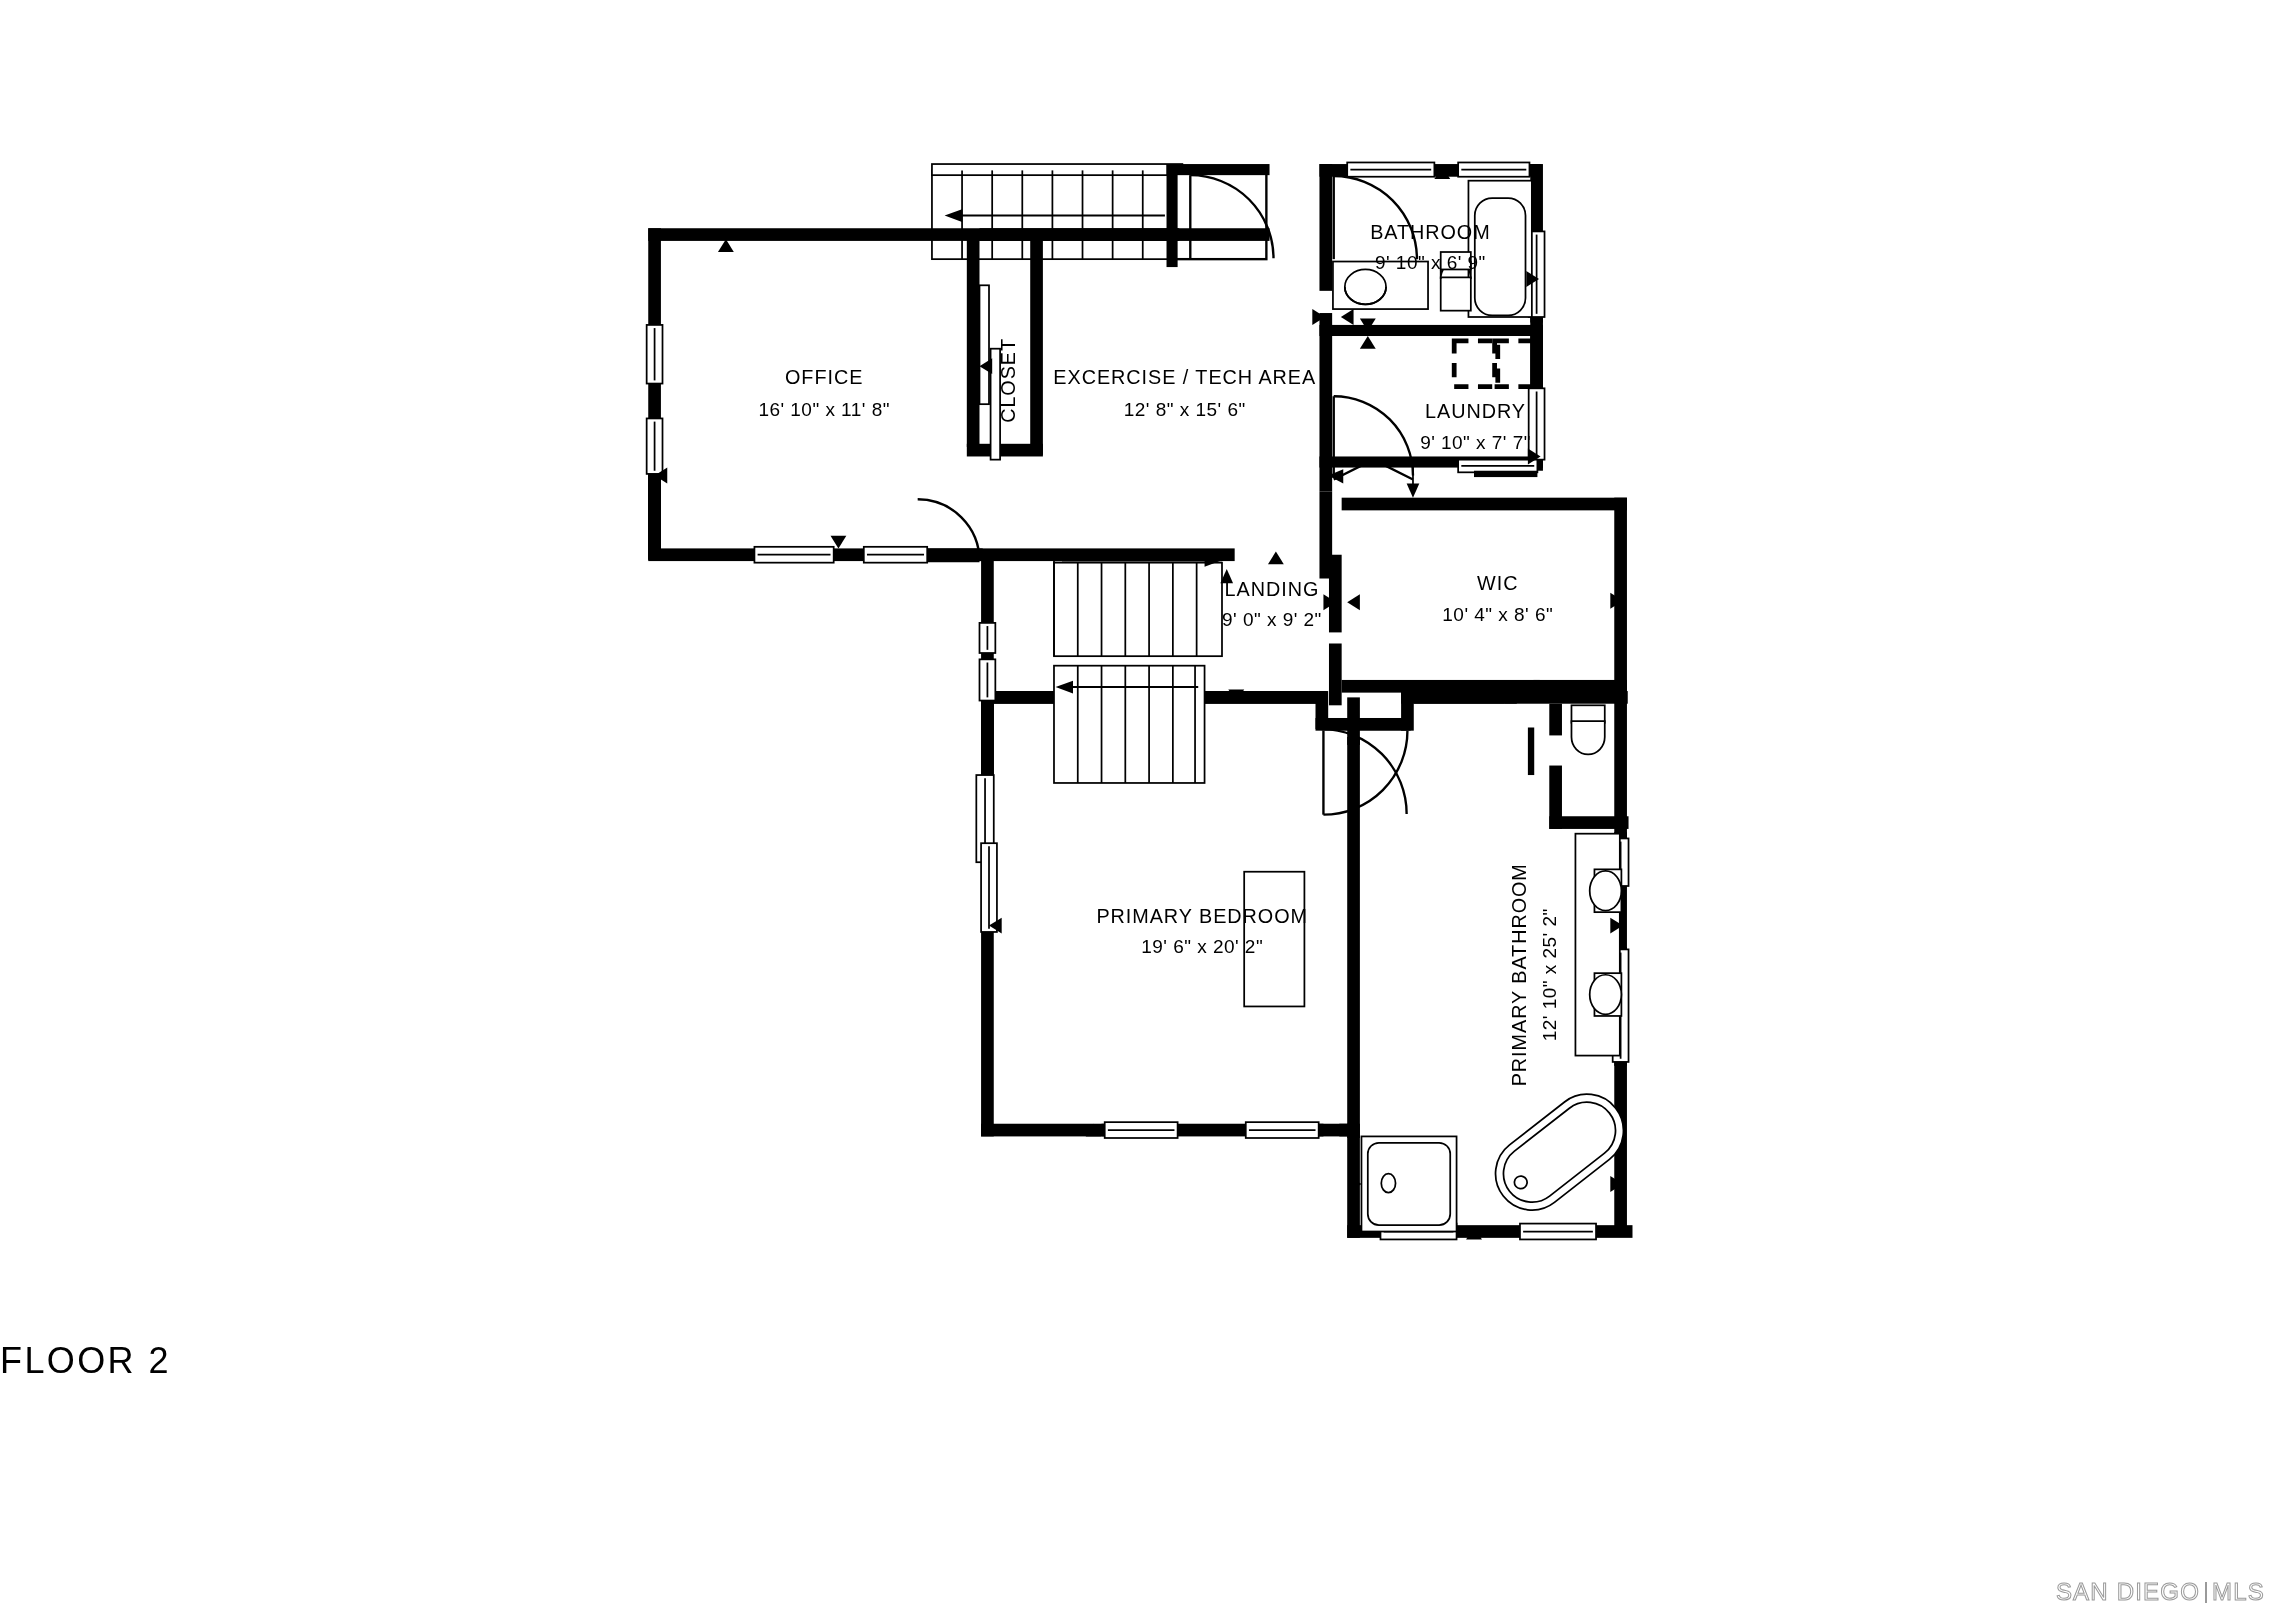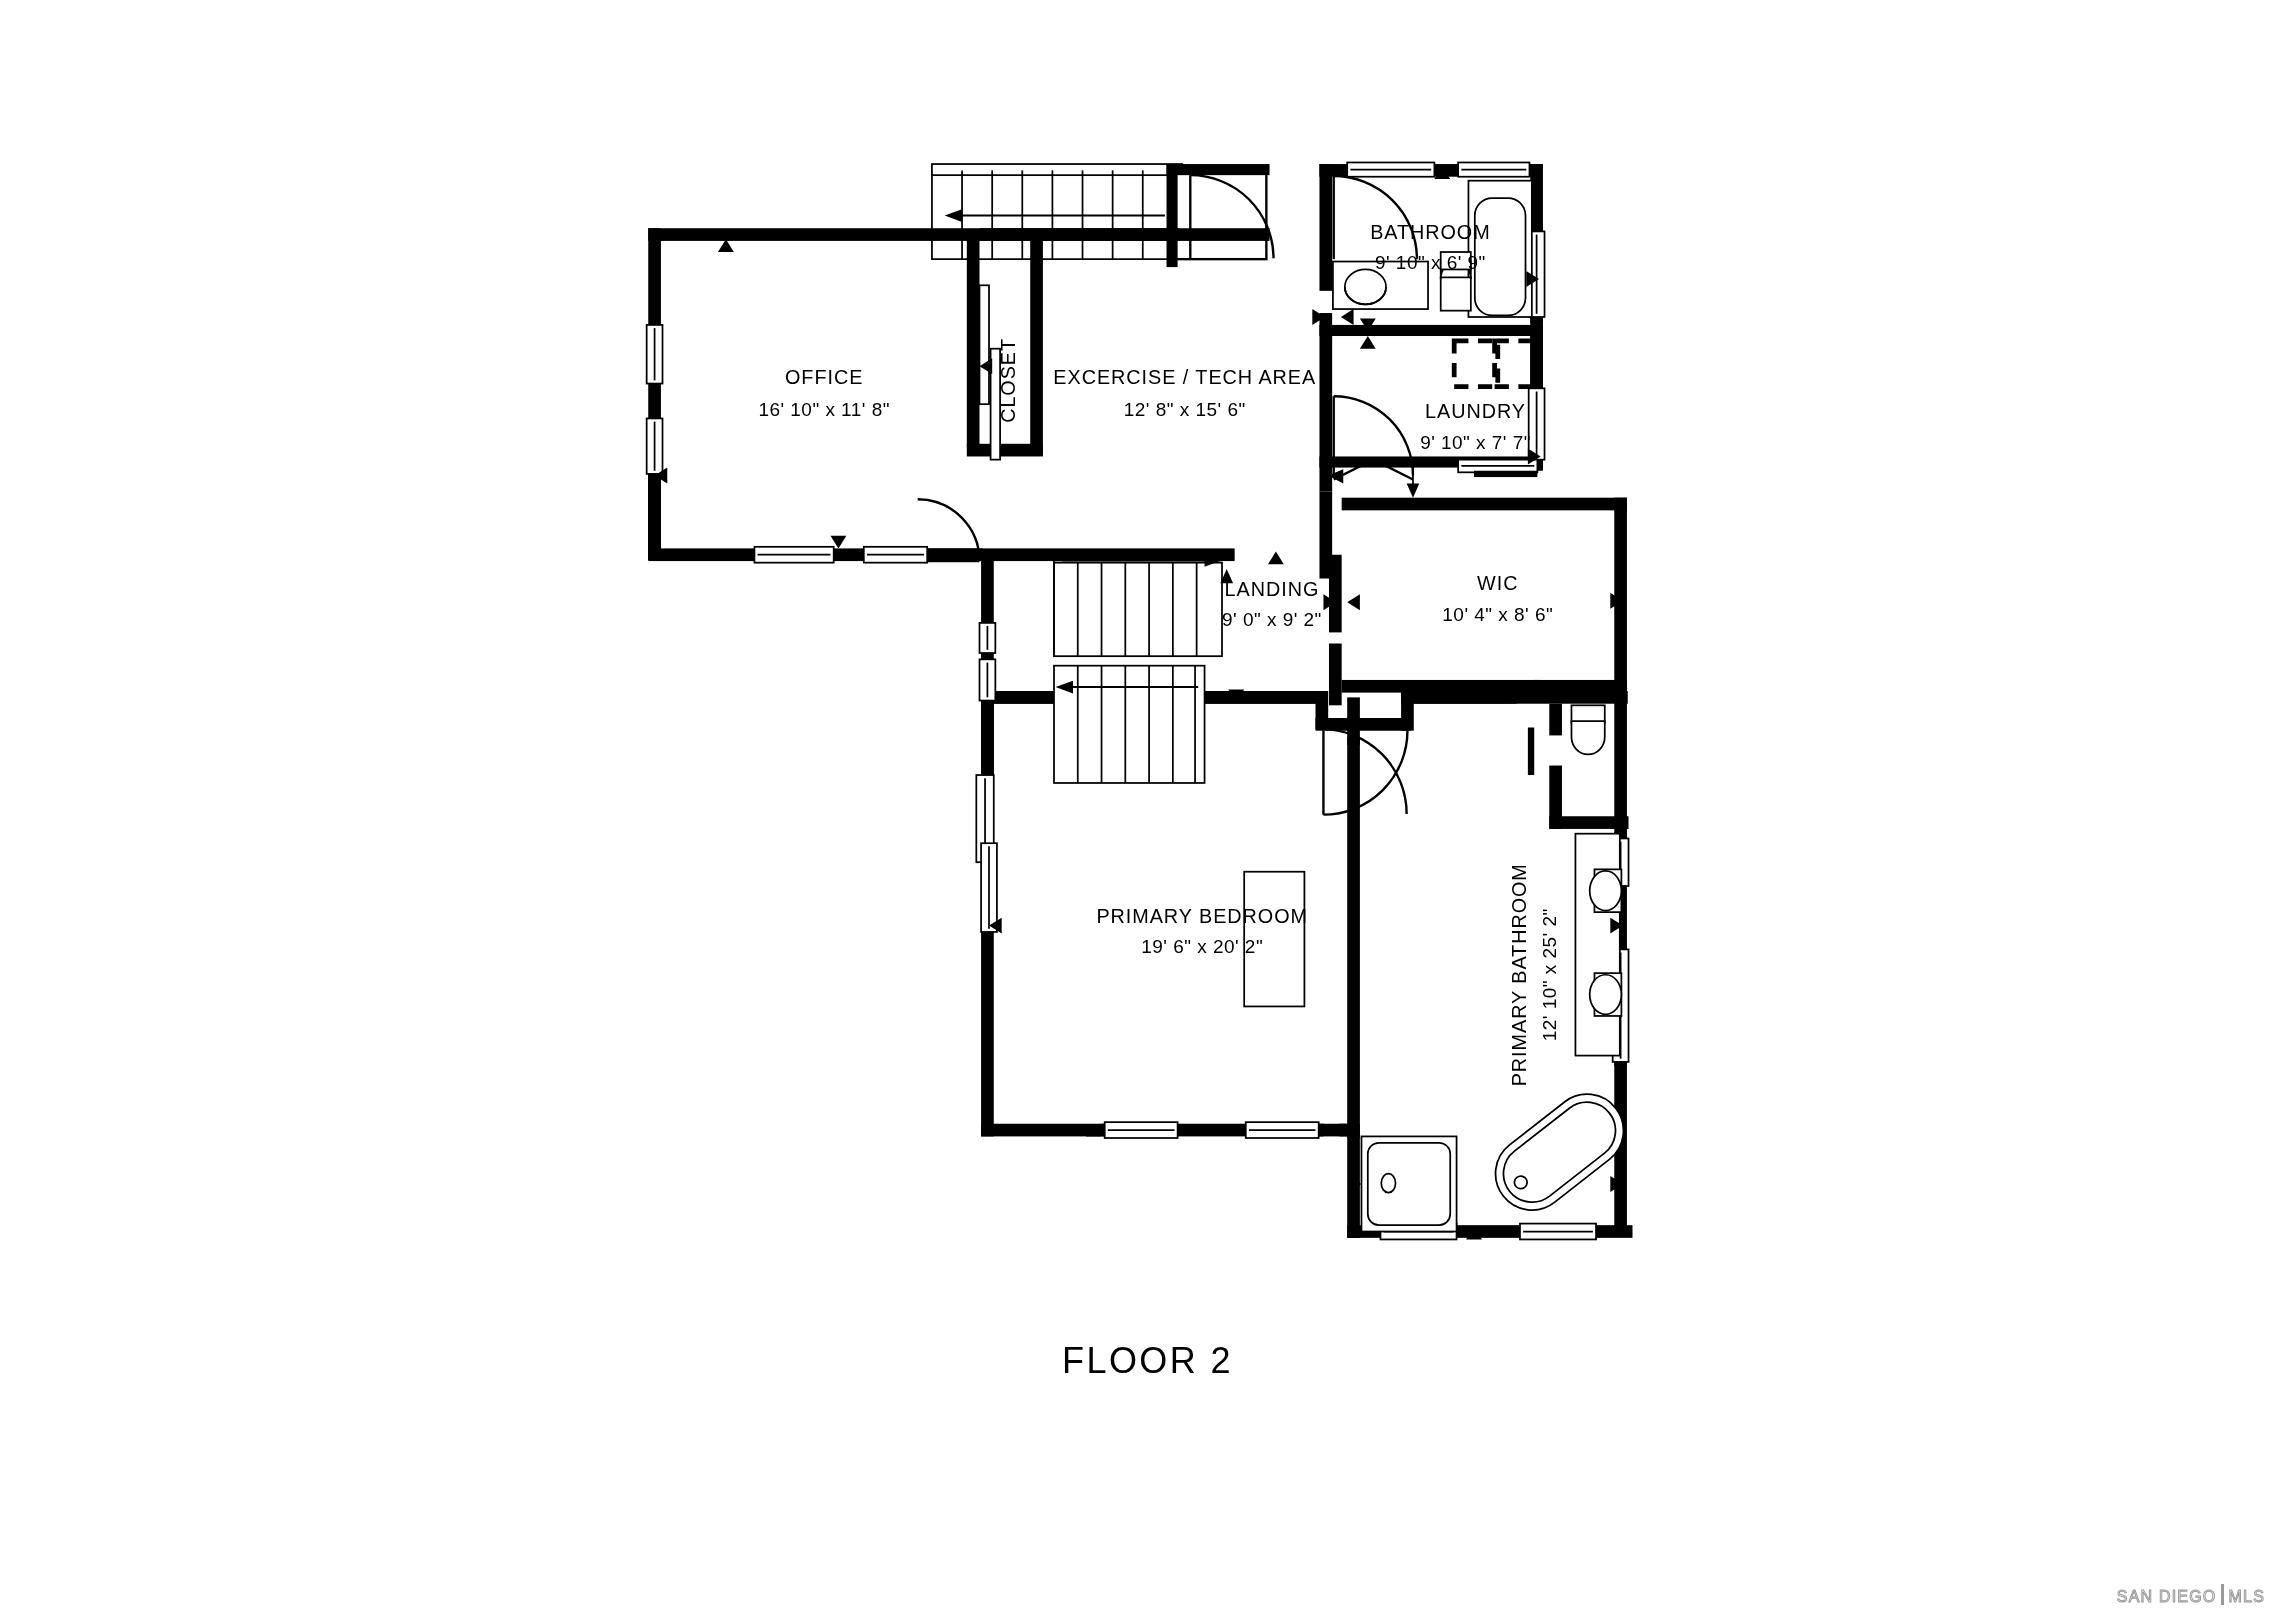--- a/index.html
+++ b/index.html
@@ -44,33 +44,33 @@
     font-family: "Liberation Sans", sans-serif;
     font-size: 24px;
     letter-spacing: 0.6px;
     fill: #000000;
   }
   .floor-title {
     position: absolute;
     left: 0;
     top: 1340px;
     width: 2295px;
-    text-align: center;
+    text-align: left;
     font-family: "Liberation Sans", sans-serif;
     font-size: 36px;
     letter-spacing: 2.4px;
     color: #000000;
   }
   #floor-title-inner { display: inline-block; }
   .mls-logo {
     position: absolute;
     right: 30px;
     bottom: 17.4px;
     font-family: "Liberation Sans", sans-serif;
-    font-size: 16px;
+    font-size: 24px;
     letter-spacing: 1.2px;
     color: #ffffff;
     -webkit-text-stroke: 1px #9a9a9a;
     white-space: nowrap;
   }
   .mls-sep {
     display: inline-block;
     width: 2.4px;
     height: 20.6px;
     background: #9a9a9a;

